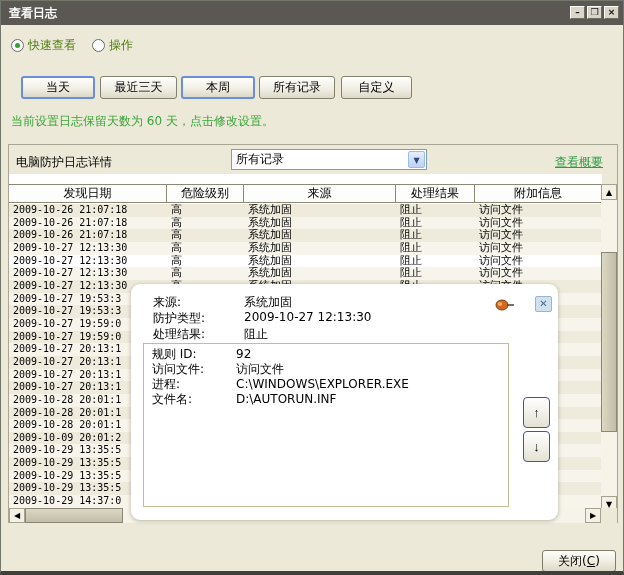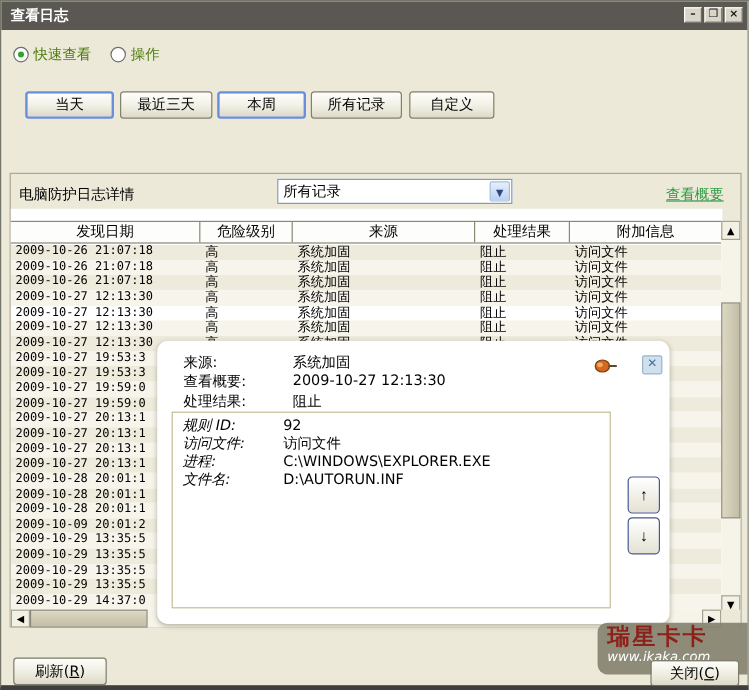--- a/index.html
+++ b/index.html
@@ -83,21 +83,21 @@
   .pfield .lbl { position:absolute; left:22px; }
   .pfield .val { position:absolute; left:113px; }
   #pf0 { top:10px; } #pf1 { top:26px; } #pf2 { top:42px; }
   #pin-icon { position:absolute; left:363px; top:12px; width:22px; height:17px; }
   #popup-close { position:absolute; left:404px; top:12px; width:17px; height:16px;
     background:#cfe0ef; border:1px solid #9ab4cc; border-radius:2px; color:#4a6e93;
     font-size:10px; line-height:14px; text-align:center; font-weight:bold; cursor:pointer; }
   #detail-box { position:absolute; left:12px; top:59px; width:366px; height:164px;
     background:#ffffff; border:1px solid #c4bd94; padding:3px 0; }
   .drow { font-size:12px; line-height:15px; color:#000; white-space:nowrap; }
-  .drow .lbl { display:inline-block; width:92px; padding-left:8px;font-style:italic; }
+  .drow .lbl { display:inline-block; width:92px; padding-left:8px; }
   .nav-btn { position:absolute; left:392px; width:27px; height:31px; border-radius:4px;
     background:linear-gradient(#ffffff,#e4e2d3); border:1px solid #47568f; font-size:13px;
     color:#000; text-align:center; cursor:default; }
   #nav-up { top:113px; } #nav-down { top:147px; }
   
   #watermark { position:absolute; left:497px; top:518px; width:127px; height:43px;
     background:rgba(133,131,112,0.92); border-radius:8px 0 0 8px; z-index:6; overflow:hidden; }
   #wm-line1 { font-size:19px; font-weight:bold; color:#8e201a; letter-spacing:2px;
     padding:2px 0 0 8px; line-height:20px; }
   #wm-line2 { font-size:11px; font-style:italic; color:#ffffff; padding-left:8px; line-height:13px; }
@@ -133,20 +133,21 @@
       <span>操作</span>
     </span>
   </div>
 
   <button id="btn-today" class="range-btn hl">当天</button>
   <button id="btn-3days" class="range-btn">最近三天</button>
   <button id="btn-week" class="range-btn hl">本周</button>
   <button id="btn-all" class="range-btn">所有记录</button>
   <button id="btn-custom" class="range-btn">自定义</button>
 
+  <div id="info-text">当前设置日志保留天数为 60 天，点击修改设置。</div>
 
   <div id="panel">
     <div id="combo-label">电脑防护日志详情</div>
     <div id="combo">
       <span>所有记录</span>
       <span id="combo-arrow">▼</span>
     </div>
     <a id="summary-link">查看概要</a>
 
     <div id="list-white">
@@ -342,21 +343,21 @@
     </div>
     <div id="scroll-corner"></div>
   </div>
 
   <div id="popup">
     <div class="pfield" id="pf0">
       <span class="lbl">来源:</span>
       <span class="val">系统加固</span>
     </div>
     <div class="pfield" id="pf1">
-      <span class="lbl">查看概要:</span>
+      <span class="lbl">防护类型:</span>
       <span class="val">2009-10-27 12:13:30</span>
     </div>
     <div class="pfield" id="pf2">
       <span class="lbl">处理结果:</span>
       <span class="val">阻止</span>
     </div>
 
     <span id="pin-icon">
       <svg width="22" height="17" viewBox="0 0 22 17">
         <ellipse cx="8" cy="9" rx="6" ry="5" fill="#d2691e" stroke="#7a3c0e" stroke-width="1"></ellipse>
@@ -378,22 +379,17 @@
       </div>
       <div class="drow">
         <span class="lbl">文件名:</span><span>D:\AUTORUN.INF</span>
       </div>
     </div>
 
     <button id="nav-up" class="nav-btn">↑</button>
     <button id="nav-down" class="nav-btn">↓</button>
   </div>
 
-  <div id="watermark">
-    <div id="wm-line1">瑞星卡卡</div>
-    <div id="wm-line2">www.ikaka.com</div>
-  </div>
-
-  <button id="refresh-btn" class="xp-btn"><span>刷新(</span><span class="underline">R</span><span>)</span></button>
+
 
   <button id="close-btn" class="xp-btn"><span>关闭(</span><span class="underline">C</span><span>)</span></button>
 
 </div>
 
 </body></html>

